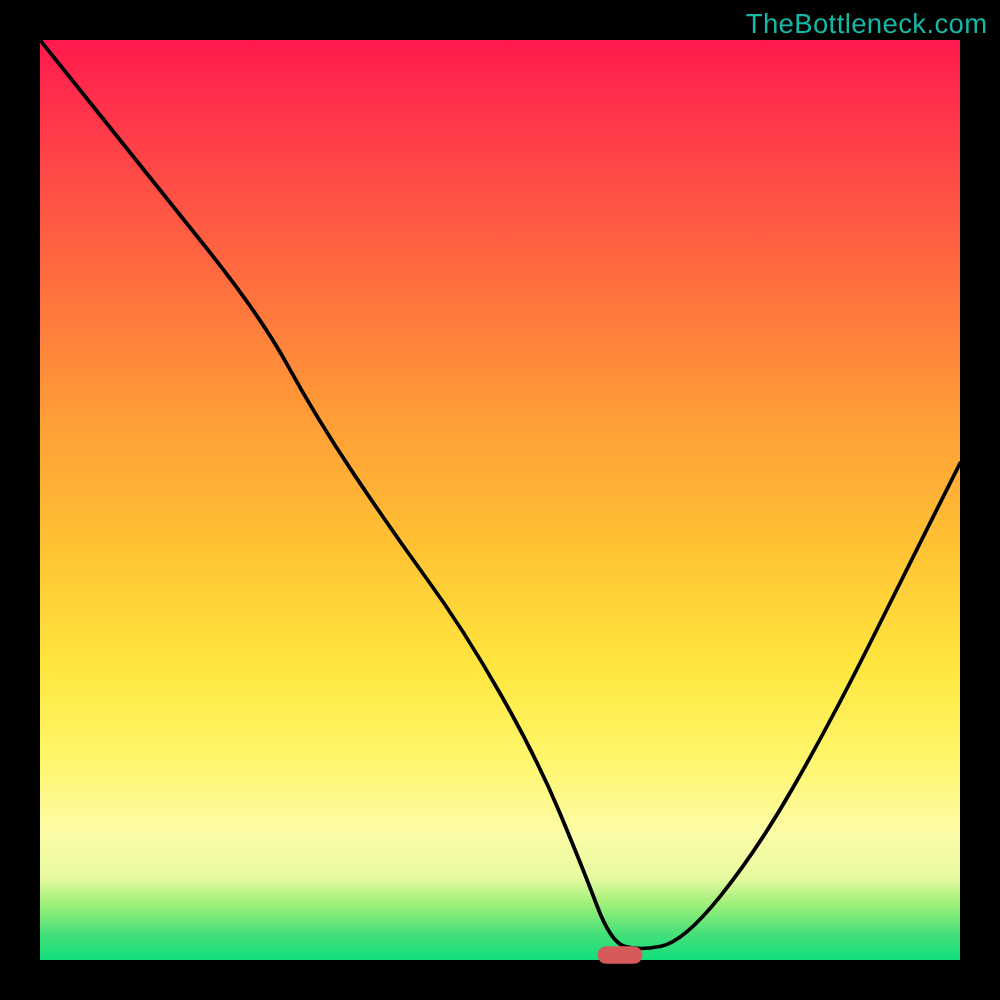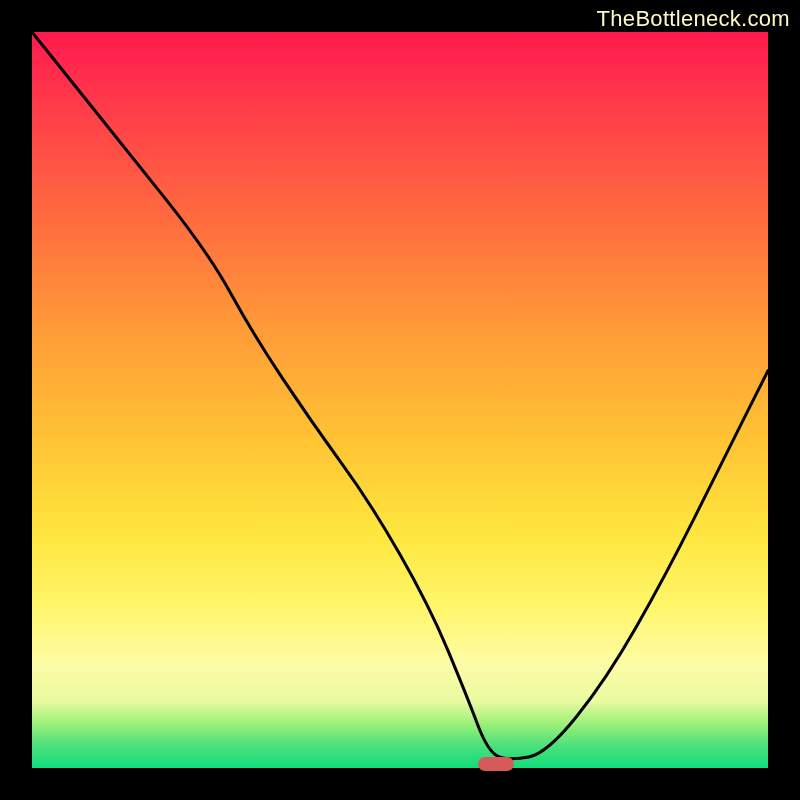--- a/index.html
+++ b/index.html
@@ -13,21 +13,21 @@
   }
   .stage {
     position: relative;
     width: 800px;
     height: 800px;
   }
   .watermark {
     position: absolute;
     top: 6px;
     right: 10px;
-    color: #fef9c3;
+    color: #14b8a6;
     font-size: 22px;
     font-weight: 500;
     letter-spacing: 0.3px;
     user-select: none;
   }
   .plot {
     position: absolute;
     left: 32px;
     top: 32px;
     width: 736px;

